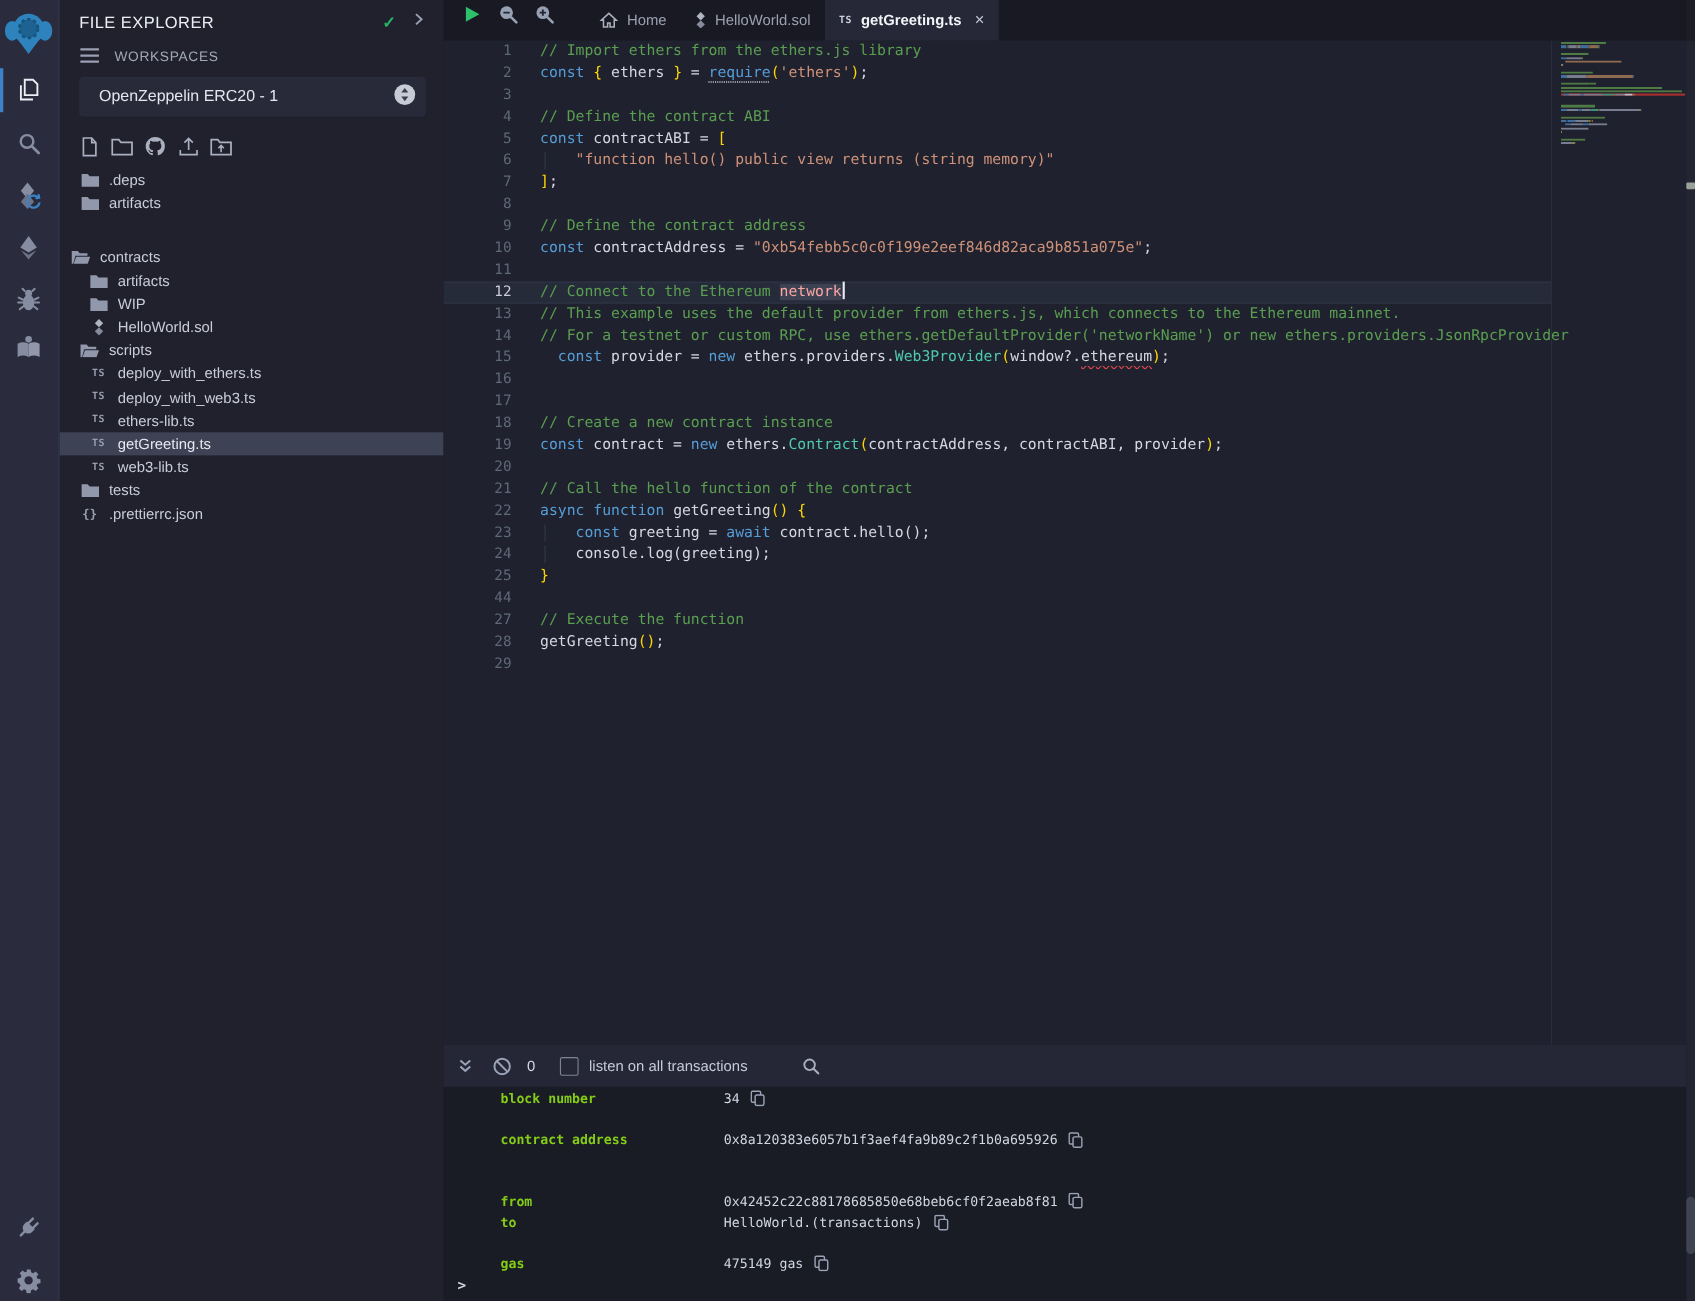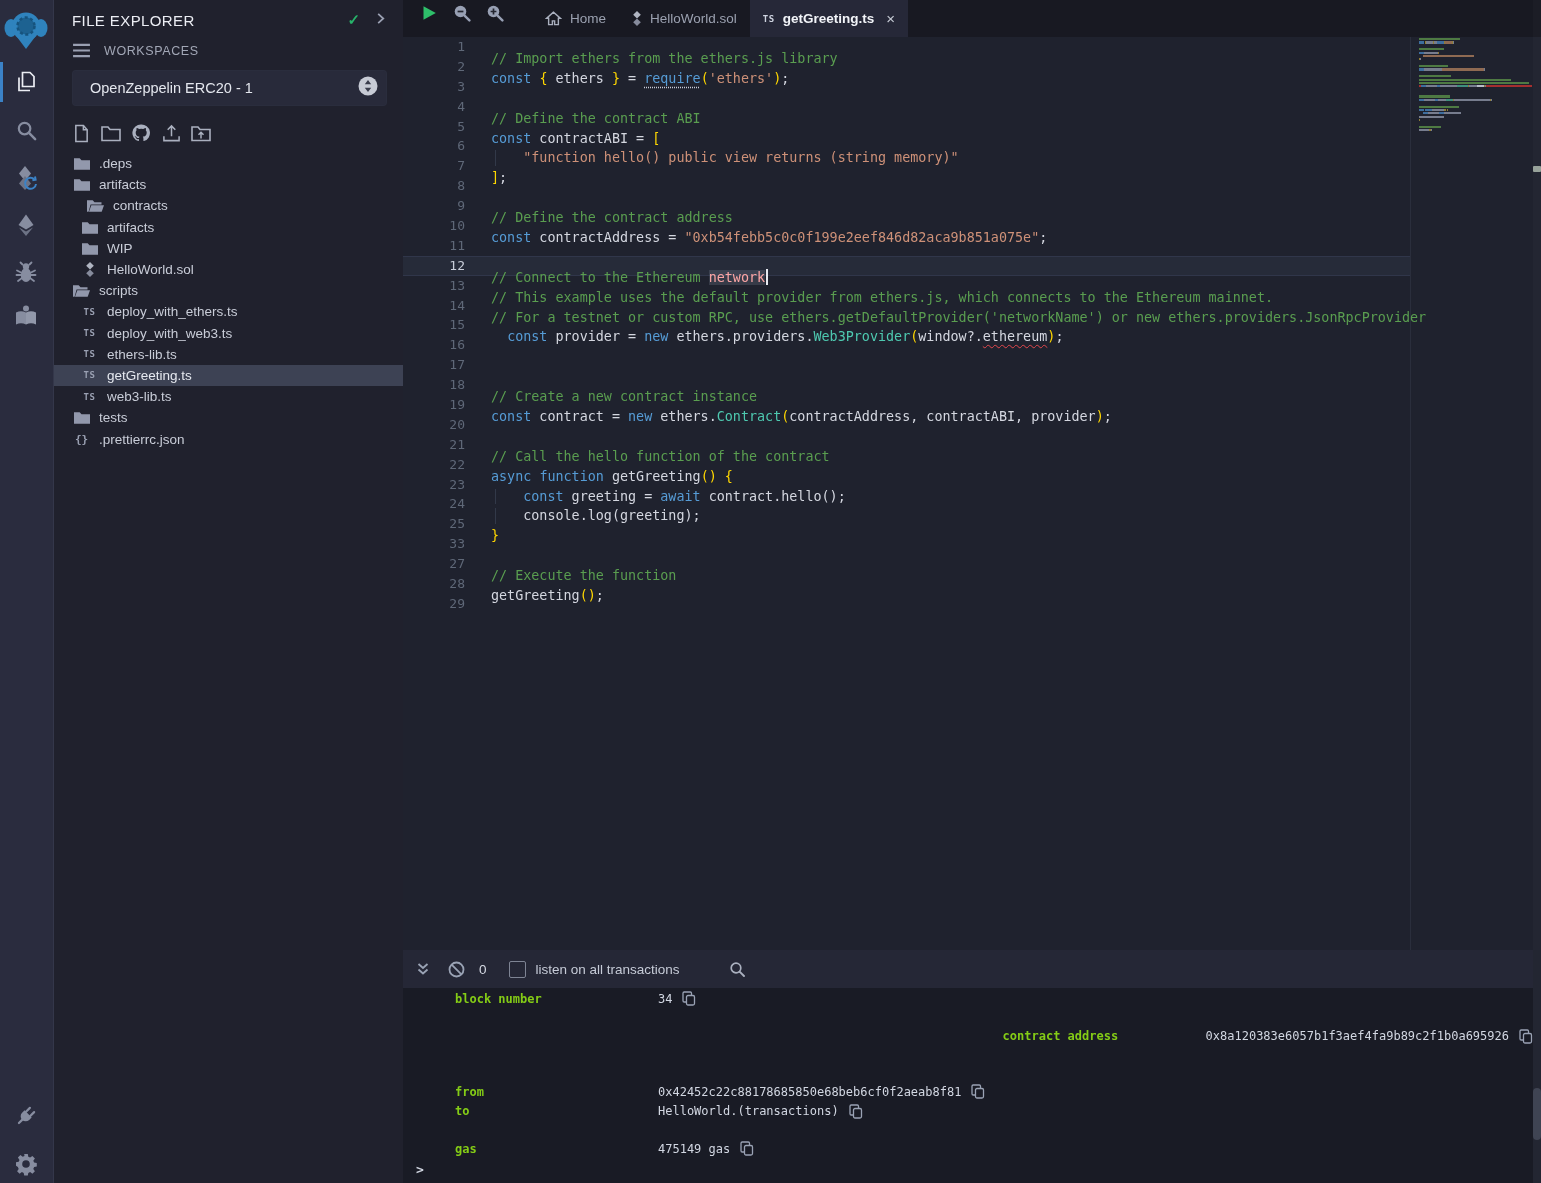--- a/index.html
+++ b/index.html
@@ -37,21 +37,21 @@
   .tab.first{margin-left:24px;}
   .tab.active{background:#262838;color:#f2f4f8;font-weight:700;}
   .tab .close{margin-left:4px;font-size:15px;color:#c7ccd6;font-weight:400;}
   
   .editor{position:absolute;top:37px;left:0;right:8px;bottom:233px;background:#1f222e;overflow:hidden;}
   .gutter{position:absolute;top:0;left:0;width:62px;text-align:right;
           font:13px/19.9px "DejaVu Sans Mono",monospace;color:#5f6878;z-index:2;}
   .gutter div{height:19.9px;}
   .gutter div.cur{color:#c8cdd9;}
   .code{position:absolute;top:0;left:88px;right:0;font:13.4px/19.9px "DejaVu Sans Mono",monospace;
-        white-space:pre;color:#d4d7e0;z-index:1;margin-top:12px;}
+        white-space:pre;color:#d4d7e0;z-index:1;}
   .line{height:19.9px;position:relative;}
   .guide{position:absolute;left:4px;top:2px;bottom:2px;width:1px;background:#323949;}
   .current-line{position:absolute;left:0;right:122px;height:19.9px;background:#262b39;
                 border-top:1px solid #30364a;border-bottom:1px solid #30364a;box-sizing:border-box;z-index:0;}
   .col-ruler{position:absolute;top:0;bottom:0;right:122px;width:1px;background:#2a2e3c;z-index:0;}
   .tk-cm{color:#5a9e50;}
   .tk-cmh{color:#fca5a5;background:rgba(140,150,170,.22);}
   .tk-kw{color:#569cd6;}
   .tk-id{color:#d4d7e0;}
   .tk-str{color:#ce9178;}
@@ -239,21 +239,21 @@
           <span>.deps</span>
         </div>
         <div class="tree-row" style="padding-left: 18px;">
           <span class="tree-ico">
             <svg width="16" height="13" viewBox="0 0 16 13" xmlns="http://www.w3.org/2000/svg">
               <path d="M0 1.2h5.7l1.8 2H16v9.6H0z" fill="#9298ac" rx="1"></path>
             </svg>
           </span>
           <span>artifacts</span>
         </div>
-        <div class="tree-row" style="padding-left: 32px;">
+        <div class="tree-row" style="padding-left: 10px; margin-top: 28px;">
           <span class="tree-ico">
             <svg width="17" height="13" viewBox="0 0 17 13" xmlns="http://www.w3.org/2000/svg">
               <path d="M0 1.2h5.7l1.8 2H14.5v2.3H3.6L1.6 12.8H0z" fill="#9298ac"></path>
               <path d="M4.3 6.3H17l-2.3 6.5H2z" fill="#9298ac"></path>
             </svg>
           </span>
           <span>contracts</span>
         </div>
         <div class="tree-row" style="padding-left: 26px;">
           <span class="tree-ico">
@@ -405,21 +405,21 @@
           <div>16</div>
           <div>17</div>
           <div>18</div>
           <div>19</div>
           <div>20</div>
           <div>21</div>
           <div>22</div>
           <div>23</div>
           <div>24</div>
           <div>25</div>
-          <div>33</div>
+          <div>44</div>
           <div>27</div>
           <div>28</div>
           <div>29</div>
         </div>
       <div class="code" id="codeLines"><div class="line"><span class="tk-cm">// Import ethers from the ethers.js library</span></div><div class="line"><span class="tk-kw">const</span><span class="tk-id"> </span><span class="tk-b1">{</span><span class="tk-id"> ethers </span><span class="tk-b1">}</span><span class="tk-id"> = </span><span class="tk-req">require</span><span class="tk-b1">(</span><span class="tk-str">'ethers'</span><span class="tk-b1">)</span><span class="tk-id">;</span></div><div class="line">&nbsp;</div><div class="line"><span class="tk-cm">// Define the contract ABI</span></div><div class="line"><span class="tk-kw">const</span><span class="tk-id"> contractABI = </span><span class="tk-b1">[</span></div><div class="line"><span class="guide"></span><span class="tk-id">    </span><span class="tk-str">"function hello() public view returns (string memory)"</span></div><div class="line"><span class="tk-b1">]</span><span class="tk-id">;</span></div><div class="line">&nbsp;</div><div class="line"><span class="tk-cm">// Define the contract address</span></div><div class="line"><span class="tk-kw">const</span><span class="tk-id"> contractAddress = </span><span class="tk-str">"0xb54febb5c0c0f199e2eef846d82aca9b851a075e"</span><span class="tk-id">;</span></div><div class="line">&nbsp;</div><div class="line"><span class="tk-cm">// Connect to the Ethereum </span><span class="tk-cmh">network</span><span class="cursor"></span></div><div class="line"><span class="tk-cm">// This example uses the default provider from ethers.js, which connects to the Ethereum mainnet.</span></div><div class="line"><span class="tk-cm">// For a testnet or custom RPC, use ethers.getDefaultProvider('networkName') or new ethers.providers.JsonRpcProvider</span></div><div class="line"><span class="tk-id">  </span><span class="tk-kw">const</span><span class="tk-id"> provider = </span><span class="tk-kw">new</span><span class="tk-id"> ethers.providers.</span><span class="tk-cls">Web3Provider</span><span class="tk-b1">(</span><span class="tk-id">window?.</span><span class="tk-err">ethereum</span><span class="tk-b1">)</span><span class="tk-id">;</span></div><div class="line">&nbsp;</div><div class="line">&nbsp;</div><div class="line"><span class="tk-cm">// Create a new contract instance</span></div><div class="line"><span class="tk-kw">const</span><span class="tk-id"> contract = </span><span class="tk-kw">new</span><span class="tk-id"> ethers.</span><span class="tk-cls">Contract</span><span class="tk-b1">(</span><span class="tk-id">contractAddress, contractABI, provider</span><span class="tk-b1">)</span><span class="tk-id">;</span></div><div class="line">&nbsp;</div><div class="line"><span class="tk-cm">// Call the hello function of the contract</span></div><div class="line"><span class="tk-kw">async</span><span class="tk-id"> </span><span class="tk-kw">function</span><span class="tk-id"> getGreeting</span><span class="tk-b1">()</span><span class="tk-id"> </span><span class="tk-b1">{</span></div><div class="line"><span class="guide"></span><span class="tk-id">    </span><span class="tk-kw">const</span><span class="tk-id"> greeting = </span><span class="tk-kw">await</span><span class="tk-id"> contract.hello();</span></div><div class="line"><span class="guide"></span><span class="tk-id">    console.log(greeting);</span></div><div class="line"><span class="tk-b1">}</span></div><div class="line">&nbsp;</div><div class="line"><span class="tk-cm">// Execute the function</span></div><div class="line"><span class="tk-id">getGreeting</span><span class="tk-b1">()</span><span class="tk-id">;</span></div><div class="line">&nbsp;</div></div>
       <div class="minimap" id="minimap">
           <div class="mm-row"><span style="width: 40.85px; background: rgb(78, 122, 67);"></span></div>
           <div class="mm-row"><span style="width: 4.75px; background: rgb(62, 110, 158);"></span><span style="width: 0.95px; background: transparent;"></span><span style="width: 0.95px; background: rgb(143, 125, 53);"></span><span style="width: 7.6px; background: rgb(119, 125, 142);"></span><span style="width: 0.95px; background: rgb(143, 125, 53);"></span><span style="width: 2.85px; background: rgb(119, 125, 142);"></span><span style="width: 6.65px; background: rgb(62, 110, 158);"></span><span style="width: 0.95px; background: rgb(143, 125, 53);"></span><span style="width: 7.6px; background: rgb(143, 106, 82);"></span><span style="width: 0.95px; background: rgb(143, 125, 53);"></span><span style="width: 0.95px; background: rgb(119, 125, 142);"></span></div>
           <div class="mm-row"></div>
           <div class="mm-row"><span style="width: 24.7px; background: rgb(78, 122, 67);"></span></div>
@@ -478,21 +478,21 @@
           <div class="t-row" style="top: 30px;">
             <span class="lab">block number</span>
             <span class="val">34</span>
             <span class="cp">
               <svg width="14" height="15" viewBox="0 0 14 15" xmlns="http://www.w3.org/2000/svg">
                 <rect x="4.5" y="4.5" width="8" height="9.5" rx="1.5" fill="none" stroke="#9aa3b5" stroke-width="1.3"></rect>
                 <path d="M9.5 4.5V2.2a1.2 1.2 0 0 0-1.2-1.2H2.2A1.2 1.2 0 0 0 1 2.2v7.6a1.2 1.2 0 0 0 1.2 1.2h2.3" fill="none" stroke="#9aa3b5" stroke-width="1.3"></path>
               </svg>
             </span>
           </div>
-          <div class="t-row" style="top: 67.5px; justify-content: flex-end;">
+          <div class="t-row" style="top: 67.5px;">
             <span class="lab">contract address</span>
             <span class="val">0x8a120383e6057b1f3aef4fa9b89c2f1b0a695926</span>
             <span class="cp">
               <svg width="14" height="15" viewBox="0 0 14 15" xmlns="http://www.w3.org/2000/svg">
                 <rect x="4.5" y="4.5" width="8" height="9.5" rx="1.5" fill="none" stroke="#9aa3b5" stroke-width="1.3"></rect>
                 <path d="M9.5 4.5V2.2a1.2 1.2 0 0 0-1.2-1.2H2.2A1.2 1.2 0 0 0 1 2.2v7.6a1.2 1.2 0 0 0 1.2 1.2h2.3" fill="none" stroke="#9aa3b5" stroke-width="1.3"></path>
               </svg>
             </span>
           </div>
           <div class="t-row" style="top: 123px;">

